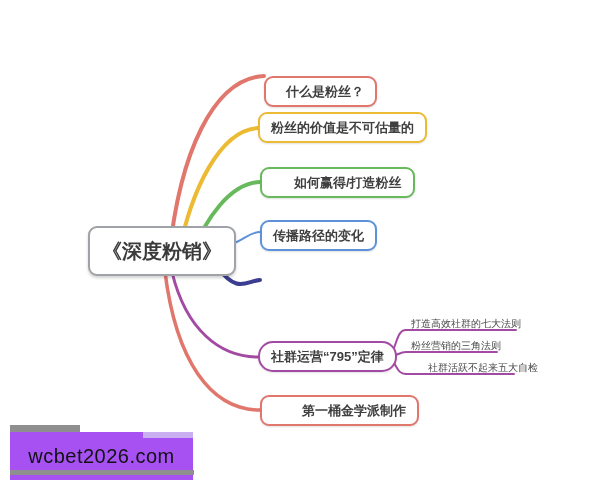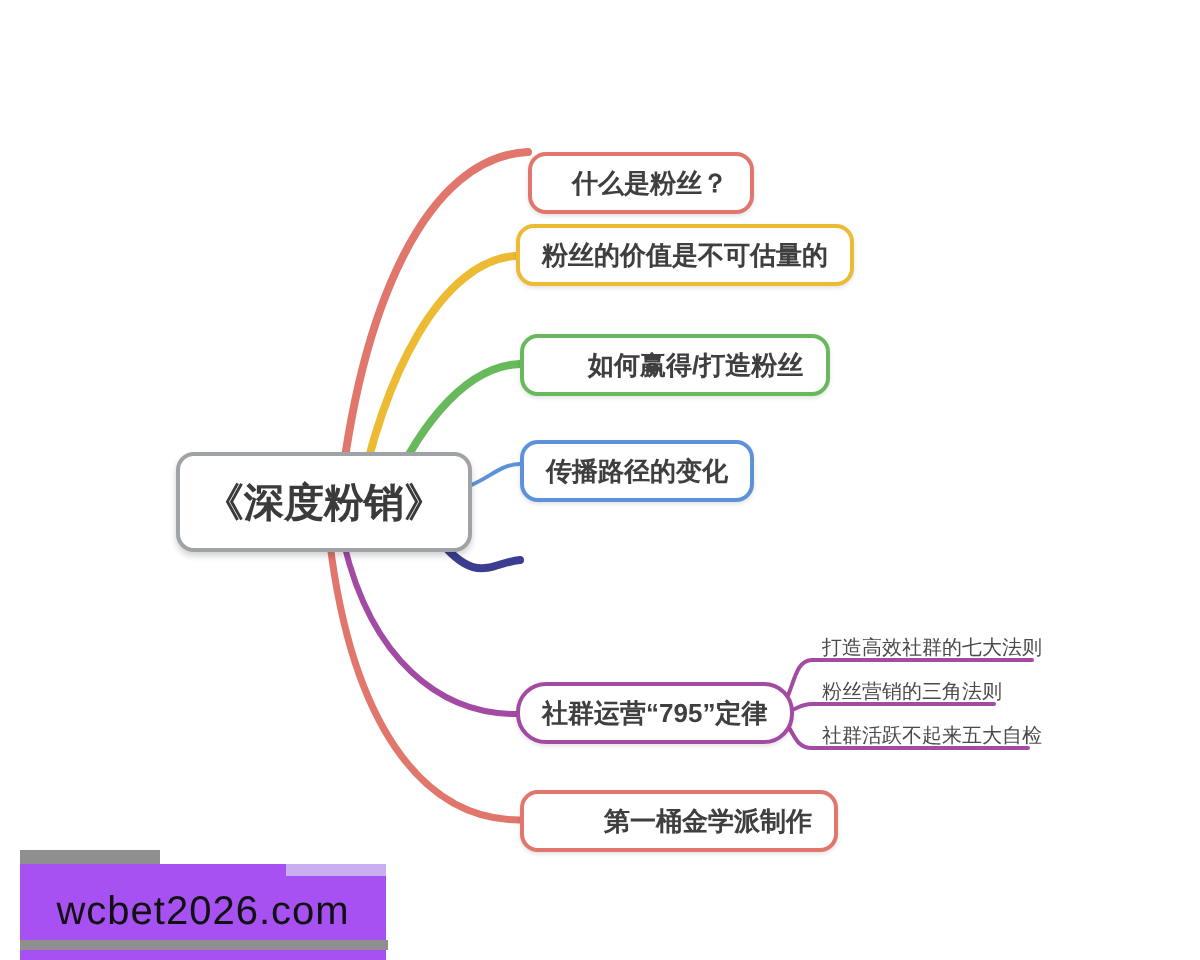--- a/index.html
+++ b/index.html
@@ -20,21 +20,21 @@
 
   .n1{left:264px;top:76px;padding-left:20px;}
   .n2{left:258px;top:112px;}
   .n3{left:260px;top:167px;padding-left:32px;}
   .n4{left:260px;top:220px;}
   .n5{left:260px;top:265px;}
   .n6{left:258px;top:341px;}
   .n7{left:260px;top:395px;padding-left:40px;}
   .s1{left:411px;top:317px;}
   .s2{left:411px;top:339px;}
-  .s3{left:411px;top:361px;text-align:right;}
+  .s3{left:428px;top:361px;text-align:right;}
 
   .wm-tab{position:absolute;left:10px;top:425px;width:70px;height:8px;}
   .wm-body{position:absolute;left:10px;top:432px;width:183px;height:48px;
            display:flex;align-items:center;justify-content:center;
            font-size:20px;color:#111111;letter-spacing:0.5px;}
   .wm-strip{position:absolute;left:143px;top:432px;width:50px;height:6px;}
   .wm-shadow{position:absolute;left:10px;top:470px;width:184px;height:5px;}
 </style>
 </head>
 <body>

